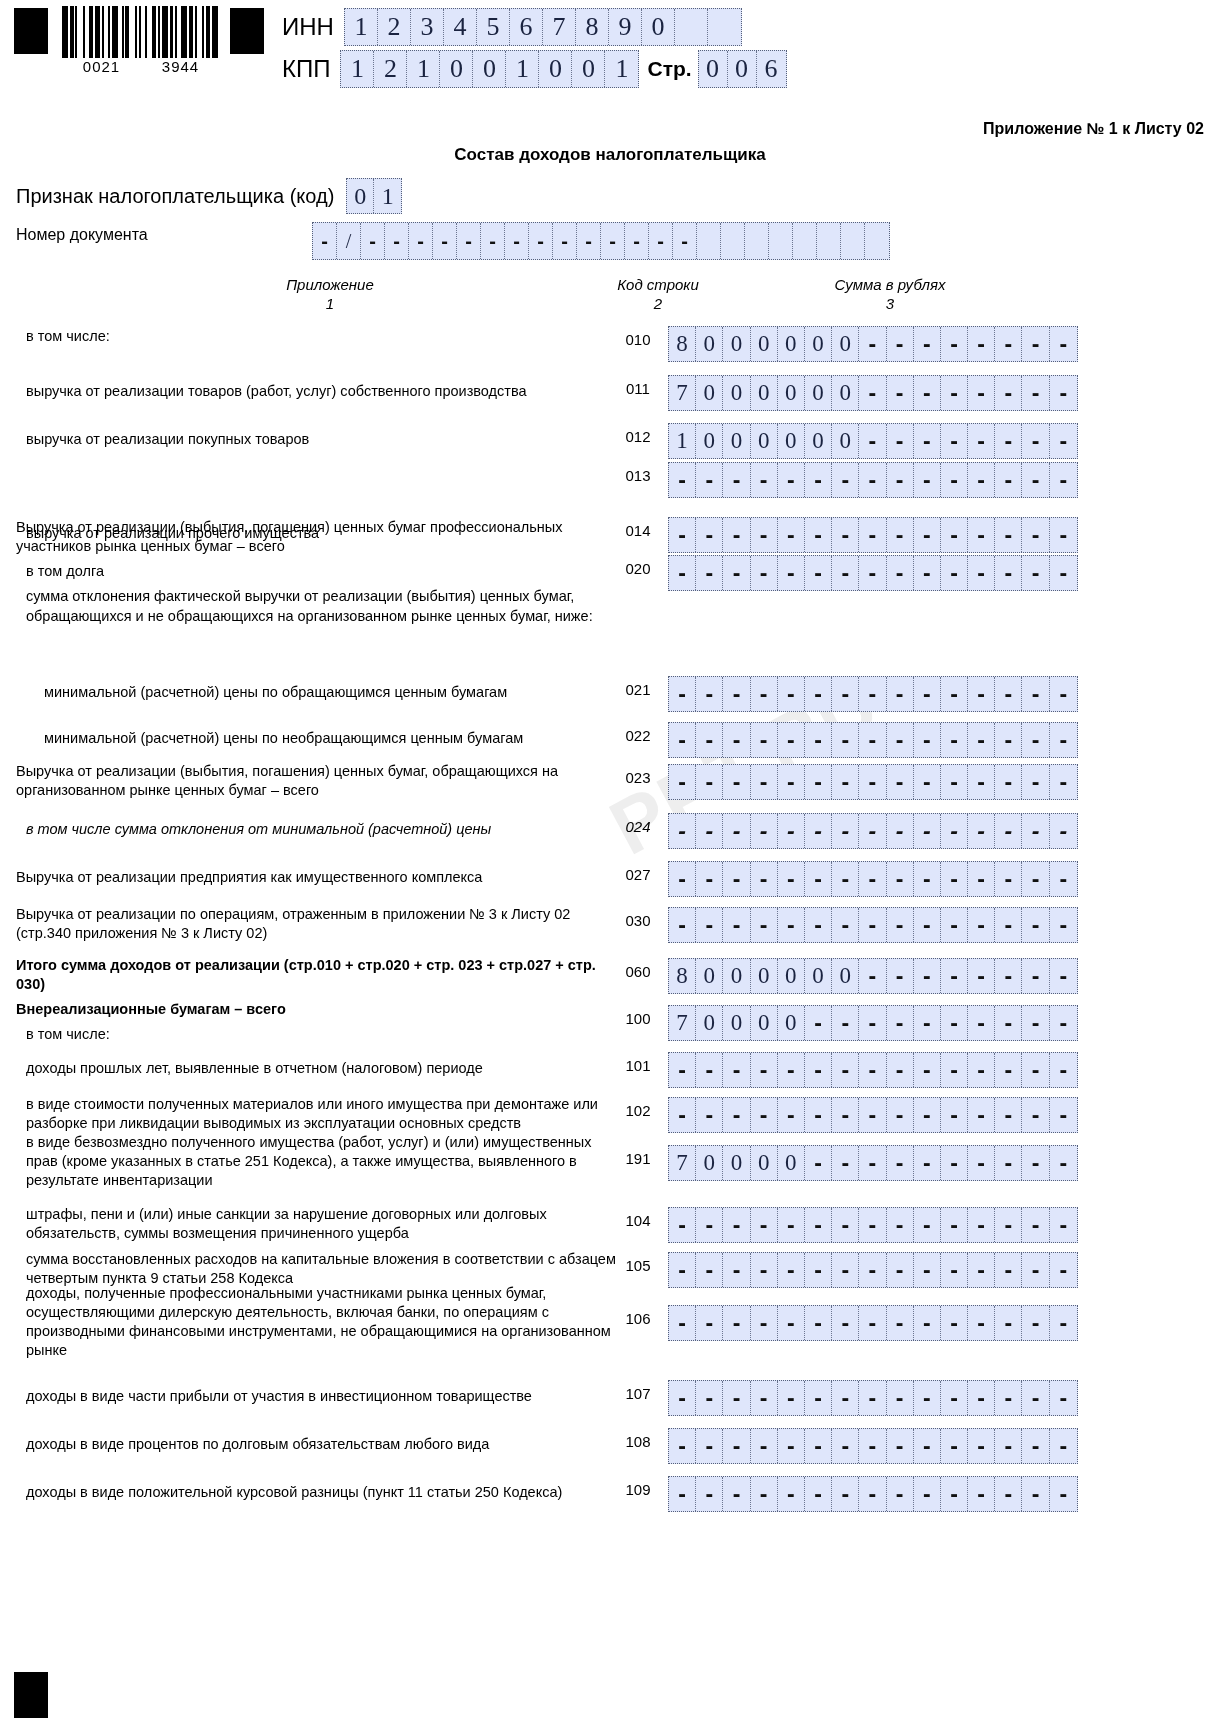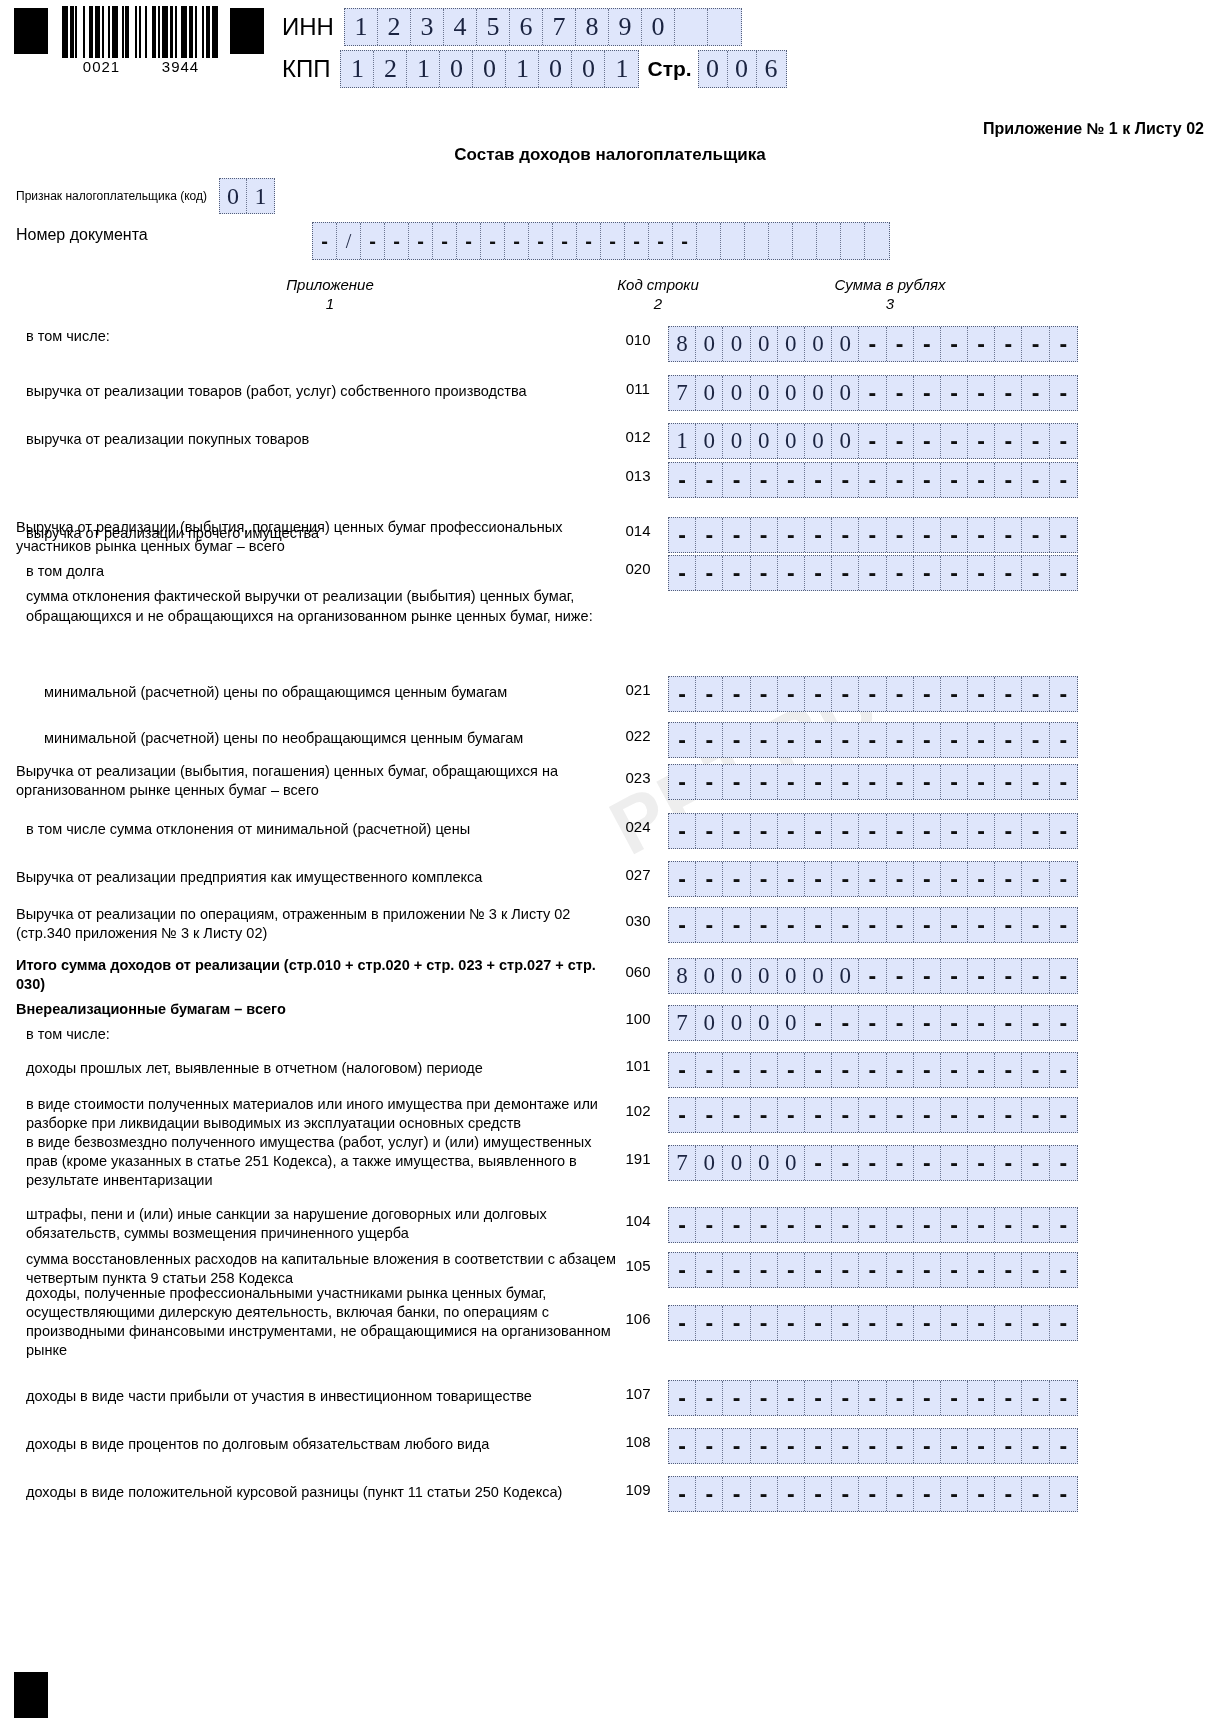--- a/index.html
+++ b/index.html
@@ -107,21 +107,21 @@
   }
 
   
   #sign-row {
     position: absolute;
     left: 16px;
     top: 178px;
     display: flex;
     align-items: center;
   }
-  #sign-row .t { font-size: 12px; margin-right: 12px; }
+  #sign-row .t { font-size: 20px; margin-right: 12px; }
   #docnum-row {
     position: absolute;
     left: 16px;
     top: 226px;
     display: flex;
     align-items: center;
   }
   #docnum-row .t { font-size: 16px; }
   #docnum-cells { position: absolute; left: 312px; top: 222px; }
 
@@ -537,21 +537,21 @@
           <div class="c dash" style="width: 27.2px; height: 34px; line-height: 34px; font-size: 23px;">-</div>
           <div class="c dash" style="width: 27.2px; height: 34px; line-height: 34px; font-size: 23px;">-</div>
           <div class="c dash" style="width: 27.2px; height: 34px; line-height: 34px; font-size: 23px;">-</div>
           <div class="c dash" style="width: 27.2px; height: 34px; line-height: 34px; font-size: 23px;">-</div>
           <div class="c dash" style="width: 27.2px; height: 34px; line-height: 34px; font-size: 23px;">-</div>
           <div class="c dash" style="width: 27.2px; height: 34px; line-height: 34px; font-size: 23px;">-</div>
           <div class="c dash" style="width: 27.2px; height: 34px; line-height: 34px; font-size: 23px;">-</div>
           <div class="c dash" style="width: 27.2px; height: 34px; line-height: 34px; font-size: 23px;">-</div>
         </div>
       </div>
-      <div class="row" style="top: 813px; height: 34px;">
+      <div class="row" style="top: 813px; height: 34px; font-style: italic;">
         <div class="label ind1" style="top: 7px;">
           <div>в том числе сумма отклонения от минимальной (расчетной) цены</div>
         </div>
         <div class="code" style="top: 5px; position: absolute;">024</div>
         <div class="cells">
           <div class="c dash" style="width: 27.2px; height: 34px; line-height: 34px; font-size: 23px;">-</div>
           <div class="c dash" style="width: 27.2px; height: 34px; line-height: 34px; font-size: 23px;">-</div>
           <div class="c dash" style="width: 27.2px; height: 34px; line-height: 34px; font-size: 23px;">-</div>
           <div class="c dash" style="width: 27.2px; height: 34px; line-height: 34px; font-size: 23px;">-</div>
           <div class="c dash" style="width: 27.2px; height: 34px; line-height: 34px; font-size: 23px;">-</div>

